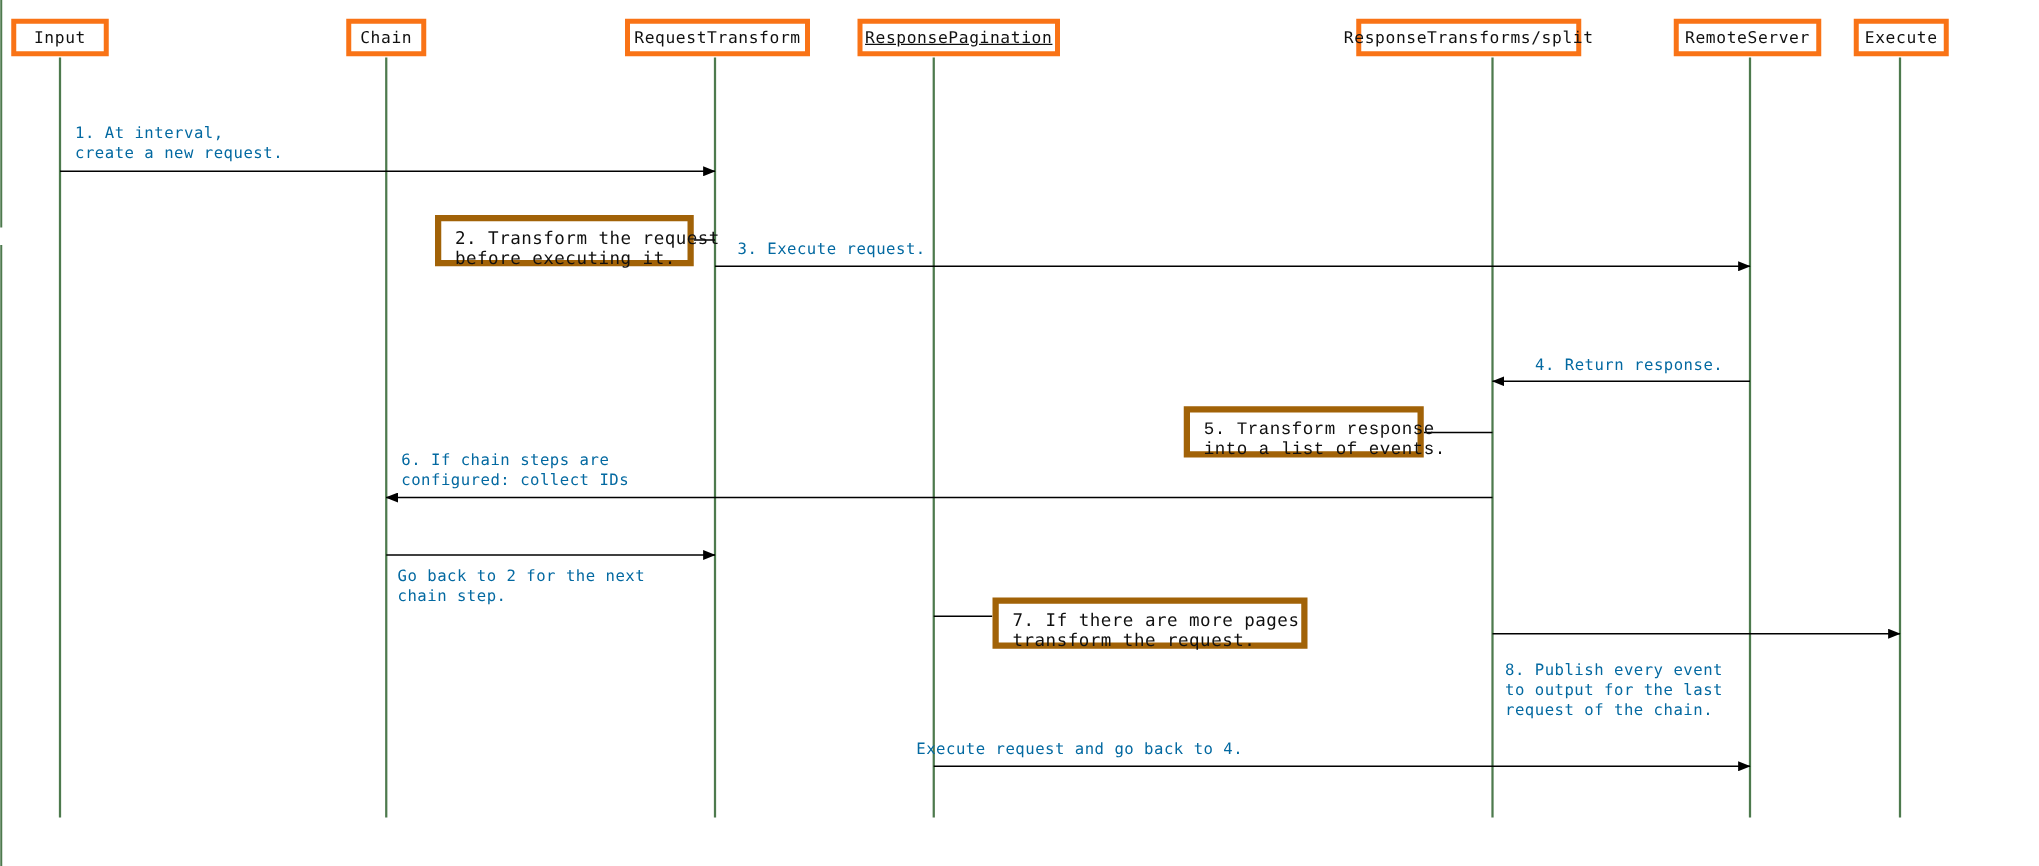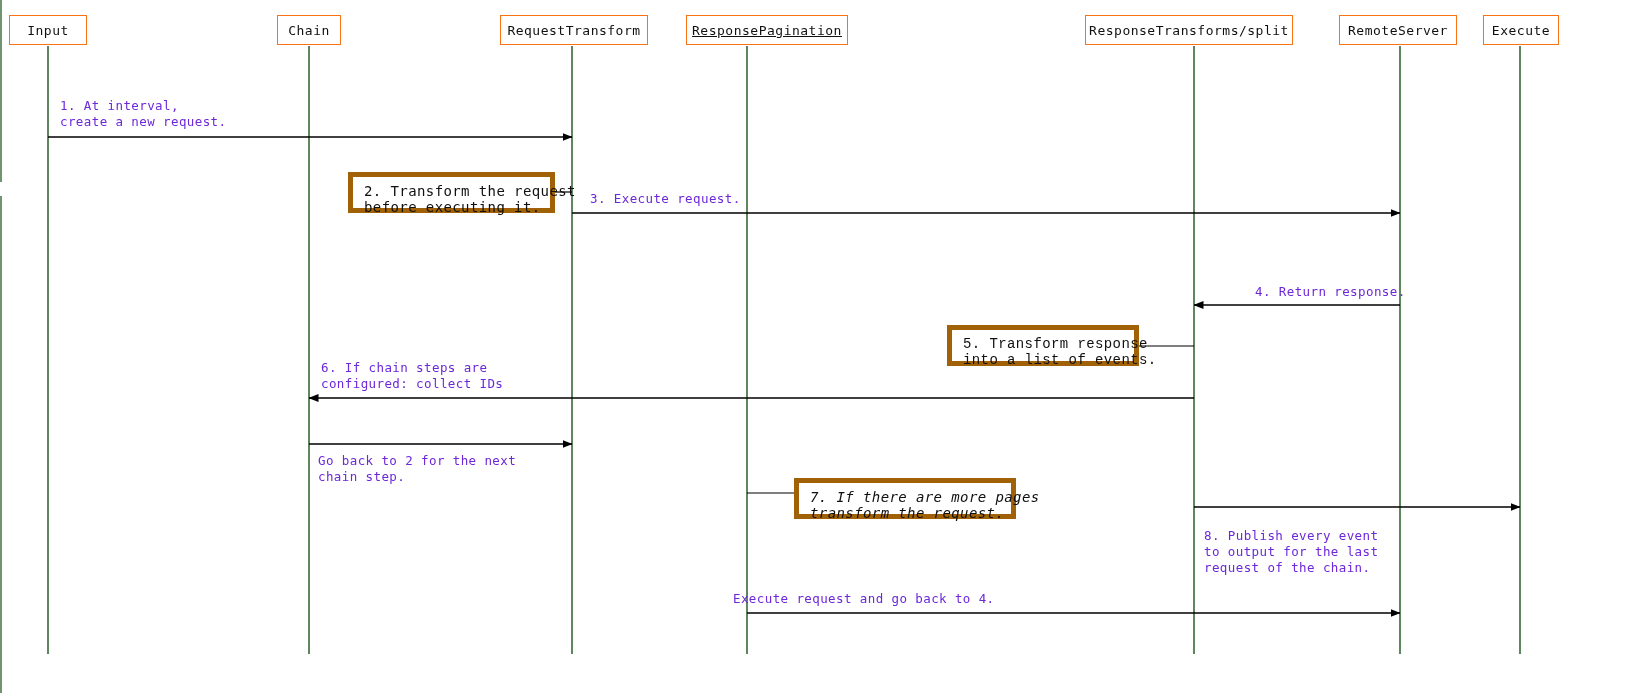--- a/index.html
+++ b/index.html
@@ -21,21 +21,21 @@
   #diagram-svg {
     position: absolute;
     left: 0;
     top: 0;
     width: 1631px;
     height: 693px;
   }
   .participant-box {
     position: absolute;
     box-sizing: border-box;
-    border: 1px solid #f97316;
+    border: 4px solid #f97316;
     background: #ffffff;
     display: flex;
     align-items: center;
     justify-content: center;
     font-size: 13px;
     letter-spacing: 0.5px;
     color: #101010;
     white-space: nowrap;
     height: 30px;
   }
@@ -48,21 +48,21 @@
     font-size: 14px;
     line-height: 16px;
     color: #101010;
     white-space: pre;
     letter-spacing: 0.4px;
   }
   .msg-label {
     position: absolute;
     font-size: 12.5px;
     line-height: 16px;
-    color: #6d28d9;
+    color: #0369a1;
     white-space: pre;
     letter-spacing: 0.4px;
   }
 </style>
 </head>
 <body>
 
 <div id="diagram-root">
 
   <svg id="diagram-svg" viewBox="0 0 1631 693" xmlns="http://www.w3.org/2000/svg">
@@ -104,43 +104,43 @@
       </div>
       <div class="participant-box" style="left: 277px; top: 15px; width: 64px; text-align: right;">
         <span>Chain</span>
       </div>
       <div class="participant-box" style="left: 500px; top: 15px; width: 148px; justify-content: center;">
         <span>RequestTransform</span>
       </div>
       <div class="participant-box" style="left: 686px; top: 15px; width: 162px; text-decoration: underline;">
         <span>ResponsePagination</span>
       </div>
-      <div class="participant-box" style="left: 1085px; top: 15px; width: 208px;">
+      <div class="participant-box" style="left: 1085px; top: 15px; width: 180px;">
         <span>ResponseTransforms/split</span>
       </div>
       <div class="participant-box" style="left: 1339px; top: 15px; width: 118px;">
         <span>RemoteServer</span>
       </div>
       <div class="participant-box" style="left: 1483px; top: 15px; width: 76px;">
         <span>Execute</span>
       </div>
     </div>
   <div id="notes-layer">
       <div class="note-box" style="left: 348px; top: 172px; width: 207px; height: 41px;">2. Transform the request
 before executing it.</div>
       <div class="note-box" style="left: 947px; top: 325px; width: 192px; height: 41px; font-family: Liberation Mono, monospace;">5. Transform response
 into a list of events.</div>
-      <div class="note-box" style="left: 794px; top: 478px; width: 222px; height: 41px; font-style: italic;">7. If there are more pages
+      <div class="note-box" style="left: 794px; top: 478px; width: 252px; height: 41px;">7. If there are more pages
 transform the request.</div>
     </div>
   <div id="labels-layer">
       <div class="msg-label" style="left: 60px; top: 98px;">1. At interval,
 create a new request.</div>
       <div class="msg-label" style="left: 590px; top: 191px;">3. Execute request.</div>
-      <div class="msg-label" style="left: 1228px; top: 284px; margin-left: 27px;">4. Return response.</div>
+      <div class="msg-label" style="left: 1228px; top: 284px;">4. Return response.</div>
       <div class="msg-label" style="left: 321px; top: 360px;">6. If chain steps are
 configured: collect IDs</div>
       <div class="msg-label" style="left: 318px; top: 453px;">Go back to 2 for the next
 chain step.</div>
       <div class="msg-label" style="left: 1204px; top: 528px;">8. Publish every event
 to output for the last
 request of the chain.</div>
       <div class="msg-label" style="left: 733px; top: 591px;">Execute request and go back to 4.</div>
     </div>
 

